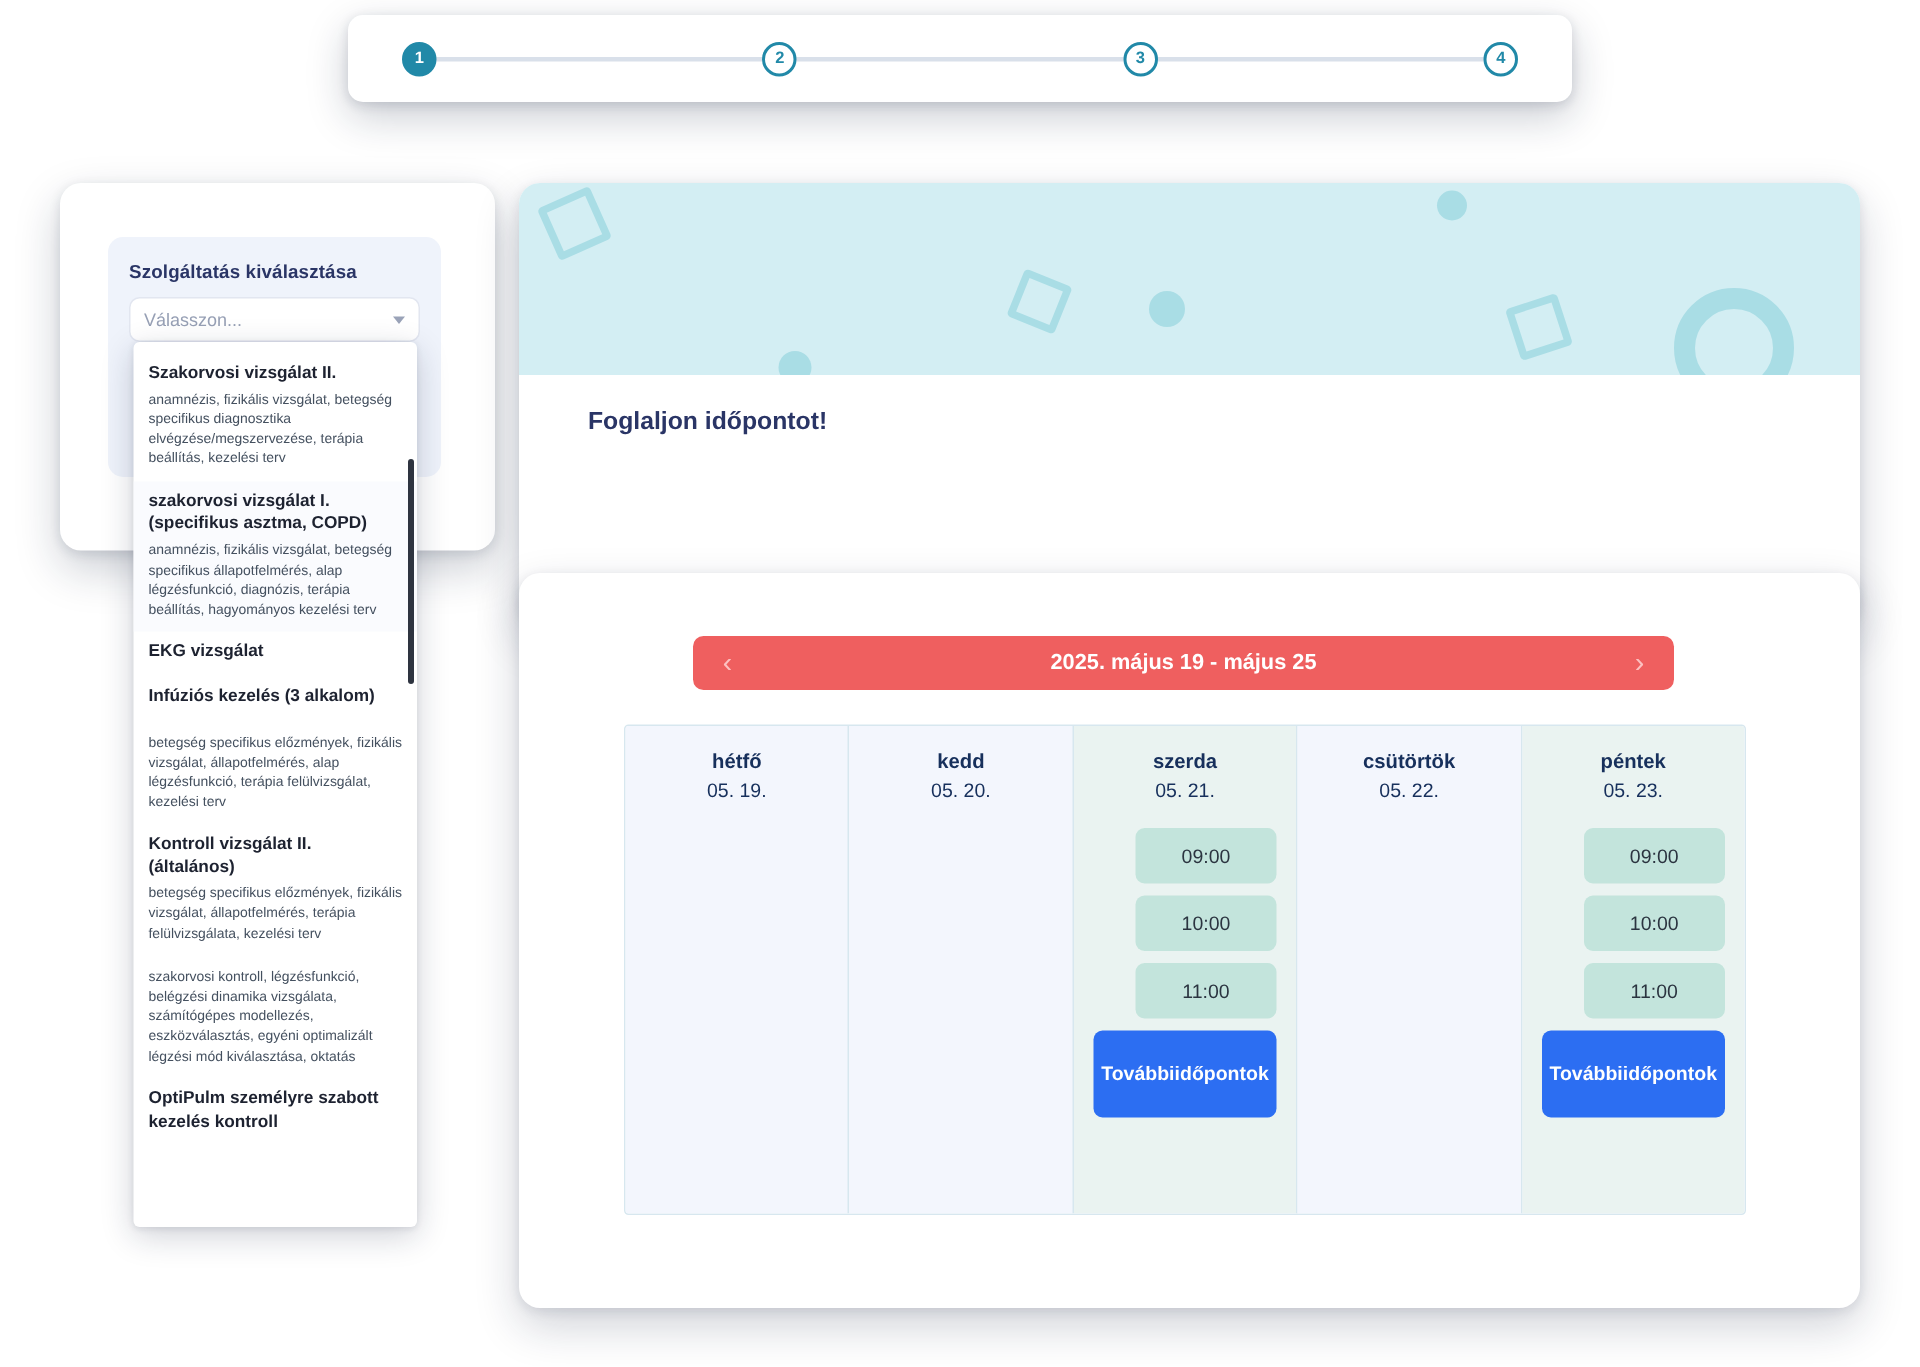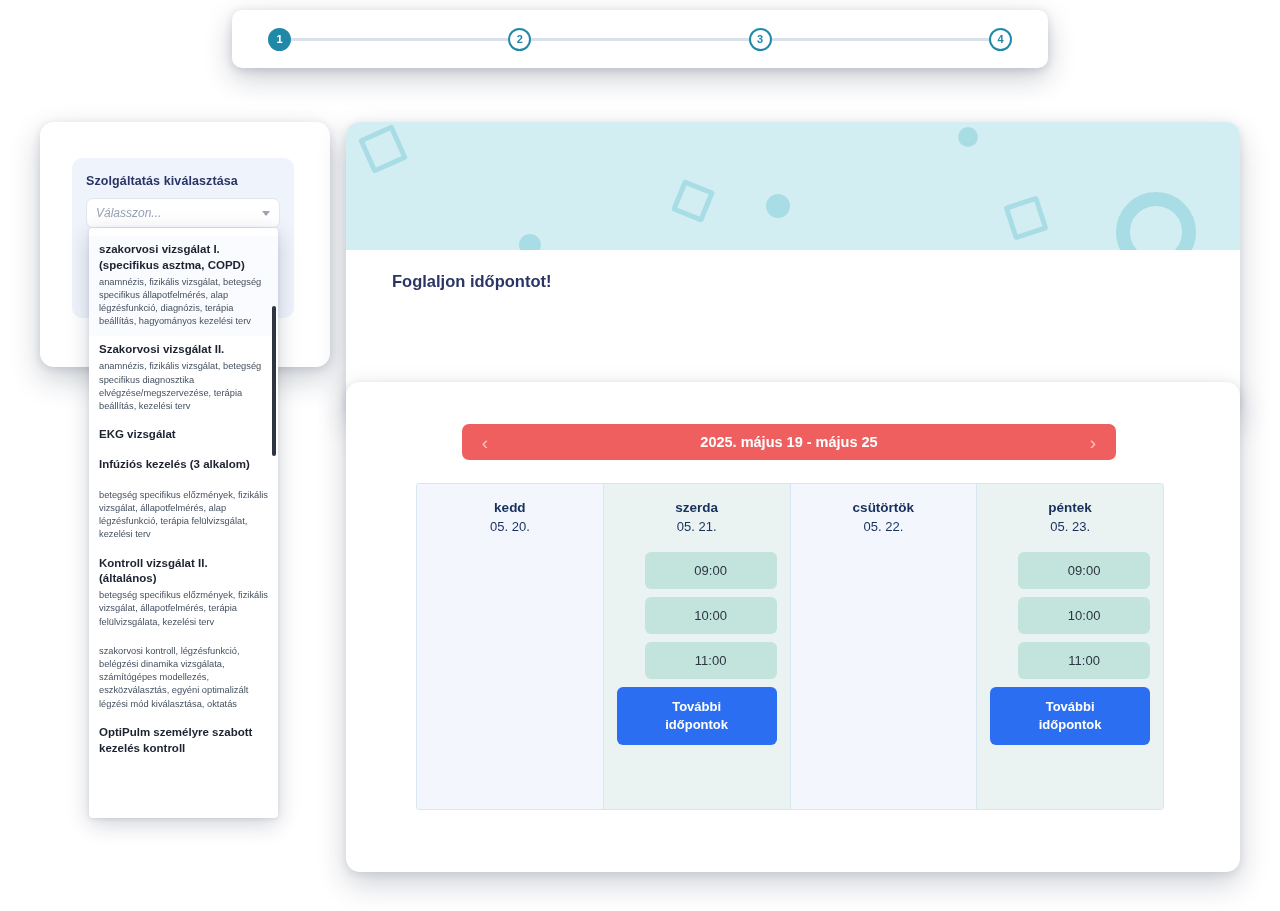--- a/index.html
+++ b/index.html
@@ -103,21 +103,20 @@
   .service-select {
     width: 194px;
     height: 30px;
     background: #ffffff;
     border: 1px solid #e2e6f0;
     border-radius: 7px;
     display: flex;
     align-items: center;
     justify-content: space-between;
     padding: 0 9px;
-    font-style: italic;
   }
   .service-select .placeholder {
     font-size: 12px;
     color: #97a0b5;
   }
   .caret {
     width: 0; height: 0;
     border-left: 4px solid transparent;
     border-right: 4px solid transparent;
     border-top: 5px solid #9aa3b8;
@@ -294,21 +293,20 @@
     font-size: 13px;
     color: #2b3440;
     margin-bottom: 8px;
     margin-left: 28px;
   }
   .more-btn {
     height: 58px;
     background: #2c6ef2;
     border-radius: 6px;
     display: flex;
-    flex-direction: column;
     align-items: center;
     justify-content: center;
     color: #ffffff;
     font-size: 13px;
     font-weight: bold;
     line-height: 1.35;
     cursor: pointer;
   }
 </style>
 </head>
@@ -339,27 +337,27 @@
 <div class="service-panel">
   <div class="service-label">Szolgáltatás kiválasztása</div>
   <div class="service-select">
     <span class="placeholder">Válasszon...</span>
     <span class="caret"></span>
   </div>
 </div>
 
 <div class="dropdown">
   <div class="dd-scroll" id="dd-list">
+      <div class="dd-item">
+        <div class="dd-title">Szakorvosi vizsgálat II.</div>
+        <div class="dd-desc">anamnézis, fizikális vizsgálat, betegség specifikus diagnosztika elvégzése/megszervezése, terápia beállítás, kezelési terv</div>
+      </div>
       <div class="dd-item highlight">
         <div class="dd-title">szakorvosi vizsgálat I.(specifikus asztma, COPD)</div>
         <div class="dd-desc">anamnézis, fizikális vizsgálat, betegség specifikus állapotfelmérés, alap légzésfunkció, diagnózis, terápia beállítás, hagyományos kezelési terv</div>
-      </div>
-      <div class="dd-item">
-        <div class="dd-title">Szakorvosi vizsgálat II.</div>
-        <div class="dd-desc">anamnézis, fizikális vizsgálat, betegség specifikus diagnosztika elvégzése/megszervezése, terápia beállítás, kezelési terv</div>
       </div>
       <div class="dd-item">
         <div class="dd-title">EKG vizsgálat</div>
       </div>
       <div class="dd-item">
         <div class="dd-title">Infúziós kezelés (3 alkalom)</div>
       </div>
       <div class="dd-item">
         <div class="dd-desc">betegség specifikus előzmények, fizikális vizsgálat, állapotfelmérés, alap légzésfunkció, terápia felülvizsgálat, kezelési terv</div>
       </div>
@@ -393,20 +391,24 @@
 </div>
 
 <div class="cal-card">
   <div class="week-nav">
     <span class="week-arrow">‹</span>
     <span class="week-label">2025. május 19 - május 25</span>
     <span class="week-arrow">›</span>
   </div>
   <div class="cal-grid" id="cal-grid">
       <div class="day-col">
+        <div class="day-name">hétfő</div>
+        <div class="day-date">05. 19.</div>
+      </div>
+      <div class="day-col">
         <div class="day-name">kedd</div>
         <div class="day-date">05. 20.</div>
       </div>
       <div class="day-col has-slots">
         <div class="day-name">szerda</div>
         <div class="day-date">05. 21.</div>
         <div class="slot">09:00</div>
         <div class="slot">10:00</div>
         <div class="slot">11:00</div>
         <div class="more-btn">

